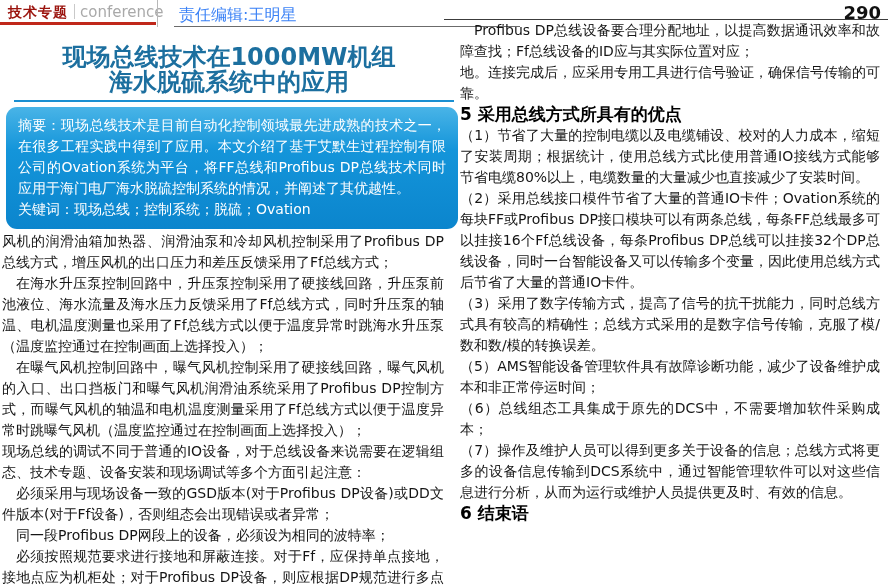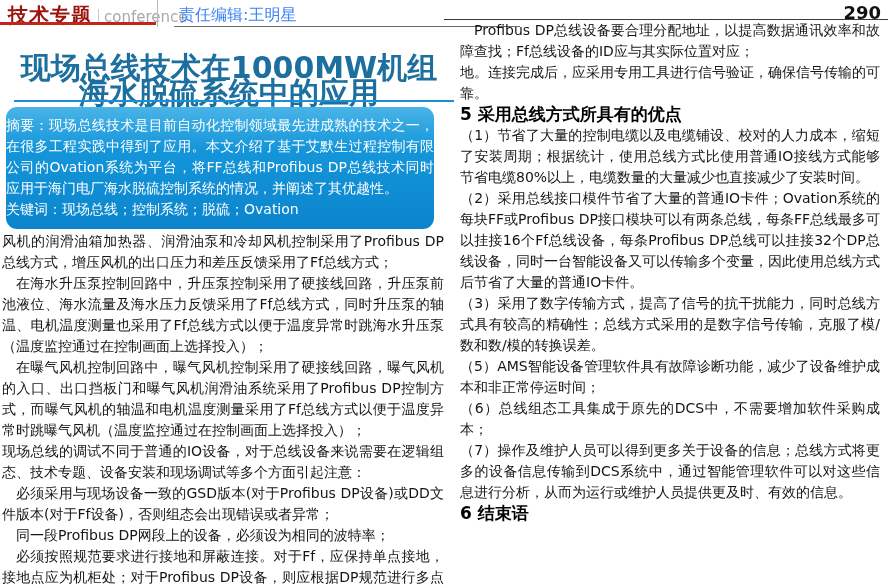--- a/index.html
+++ b/index.html
@@ -5,39 +5,39 @@
   html,body { margin:0; padding:0; background:#e8e8e8; }
   .page {
     position:relative; width:888px; height:588px; margin:0 auto;
     background:#ffffff; overflow:hidden;
     font-family:"DejaVu Sans", sans-serif;
     color:var(--text-color,#151515);
   }
   
   .hdr { position:absolute; left:0; top:0; width:888px; height:30px; }
   .brand { position:absolute; left:8px; top:2px; white-space:nowrap; }
-  .brand-cn { font-size:20px; font-weight:bold; color:var(--accent-red,#9b140e); letter-spacing:1px; }
+  .brand-cn { font-size:14px; font-weight:bold; color:var(--accent-red,#9b140e); letter-spacing:1px; }
   .brand-sep { display:inline-block; width:1px; height:15px; background:#c9c9c9; margin:0 5px 0 6px; vertical-align:-2px; }
   .brand-en { font-size:15px; color:var(--subtitle-gray,#a9a9a9); }
   .brand-underline { position:absolute; left:0; top:22px; width:156px; height:3px; background:var(--underline-red,#c0271a); }
   .hdr-vdiv { position:absolute; left:157px; top:0; width:1px; height:27px; background:#b8b8b8; }
   .editor { position:absolute; left:179px; top:5px; font-size:16px; color:#3b82f6; white-space:nowrap; }
   .editor-border { position:absolute; left:174px; top:26px; width:346px; height:1px; background:#6b6b6b; }
   .pageno { position:absolute; right:7px; top:2px; font-size:18px; font-weight:bold; color:#111; }
   .hdr-rule-right { position:absolute; left:444px; top:19px; width:444px; height:1px; background:var(--hairline-dark,#3c3c3c); }
   
   .title {
-    position:absolute; left:6px; top:55px; width:446px; margin:0;
-    text-align:center; font-size:30px; line-height:25px; font-weight:bold;
+    position:absolute; left:6px; top:45px; width:446px; margin:0;
+    text-align:center; font-size:24px; line-height:25px; font-weight:bold;
     color:var(--title-blue,#1c6f9f);
   }
   .title-rule { position:absolute; left:14px; top:100px; width:440px; height:2px; background:var(--rule-blue,#1a8fd1); }
   .abstract-box {
     position:absolute; left:6px; top:107px; width:428px; height:106px;
-    padding:8px 0; border-radius:11px;
+    padding:8px 12px; border-radius:11px;
     background:linear-gradient(180deg,
       var(--box-blue-top,#49b4e7) 0%,
       var(--box-blue-mid,#1495da) 35%,
       var(--box-blue-bottom,#0b85cd) 100%);
     color:#ffffff; font-size:14px; line-height:21px; text-align:justify;
   }
   .abstract-box p { margin:0; }
   .left-body {
     position:absolute; left:2px; top:231px; width:442px;
     font-size:14px; line-height:21px;

